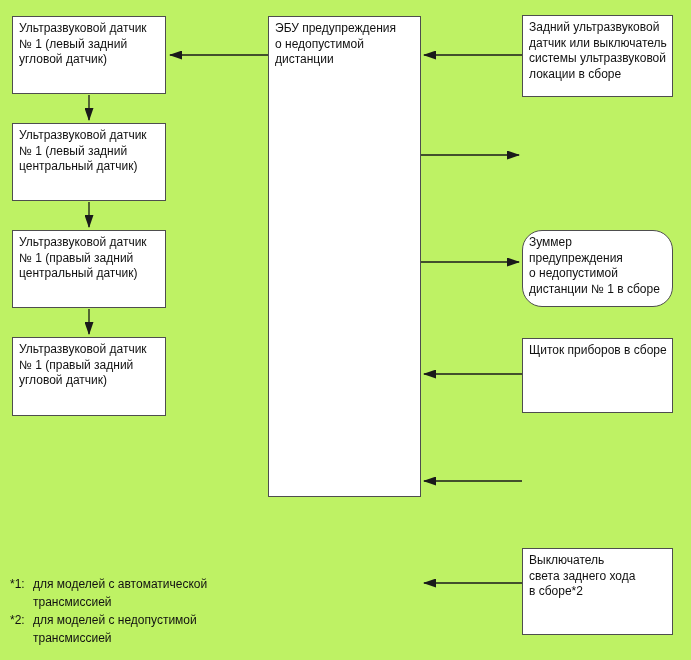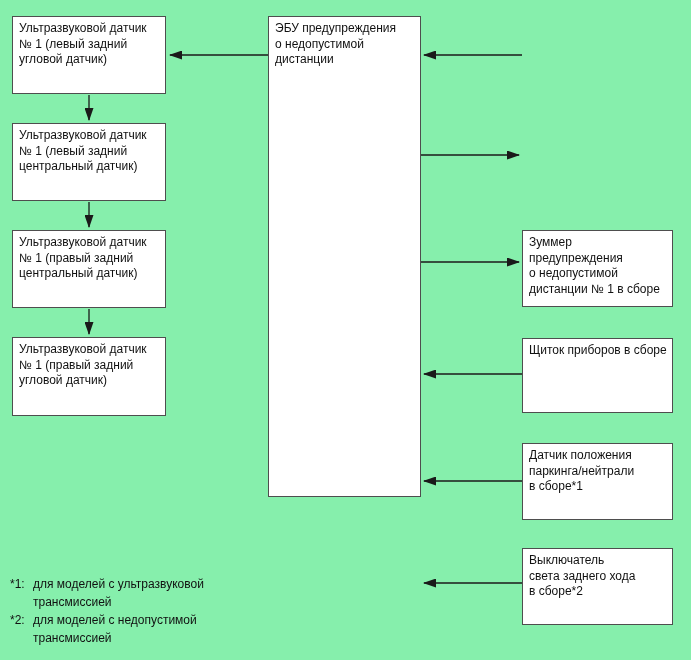--- a/index.html
+++ b/index.html
@@ -1,19 +1,19 @@
 <!DOCTYPE html>
 <html><head>
 <meta charset="utf-8">
 <style>
   html,body { margin:0; padding:0; background:#ffffff; }
   .canvas {
     position:relative;
     width:691px; height:660px;
-    background:#86efac;
+    background:#bef264;
     font-family:"Liberation Sans", sans-serif;
     color:#111111;
     overflow:hidden;
   }
   svg.wires { position:absolute; left:0; top:0; width:691px; height:660px; z-index:1; }
   .box {
     position:absolute;
     background:#ffffff;
     border:1.5px solid #4e4e4e;
     box-sizing:border-box;
@@ -23,24 +23,24 @@
     white-space:pre-line;
     z-index:2;
   }
   #lb1 { left:12px;  top:16px;  width:154px; height:78px; }
   #lb2 { left:12px;  top:123px; width:154px; height:78px; }
   #lb3 { left:12px;  top:230px; width:154px; height:78px; }
   #lb4 { left:12px;  top:337px; width:154px; height:79px; }
   #ecu { left:268px; top:16px;  width:153px; height:481px; }
   #rb1 { left:522px; top:15px;  width:151px; height:82px; }
   #rb2 { left:522px; top:123px; width:151px; height:79px; }
-  #rb3 { left:522px; top:230px; width:151px; height:77px; }
+  #rb3 { left:522px; top:230px; width:151px; height:77px;border-radius:20px; }
   #rb4 { left:522px; top:338px; width:151px; height:75px; }
   #rb5 { left:522px; top:443px; width:151px; height:77px; }
-  #rb6 { left:522px; top:548px; width:151px; height:77px; }
+  #rb6 { left:522px; top:548px; width:151px; height:87px; }
   .footnotes {
     position:absolute; left:10px; top:575px; z-index:2;
     font-size:12px; line-height:18px;
   }
   .footnote-row { display:flex; }
   .footnote-marker { width:23px; flex:0 0 23px; }
   .footnote-text { white-space:pre-line; }
 </style>
 </head>
 <body>
@@ -77,35 +77,36 @@
 № 1 (правый задний
 центральный датчик)</div>
   <div id="lb4" class="box">Ультразвуковой датчик
 № 1 (правый задний
 угловой датчик)</div>
 
   <div id="ecu" class="box">ЭБУ предупреждения
 о недопустимой
 дистанции</div>
 
+  <div id="rb1" class="box">Задний ультразвуковой
+датчик или выключатель
+системы ультразвуковой
+локации в сборе</div>
   <div id="rb3" class="box">Зуммер предупреждения
 о недопустимой
 дистанции № 1 в сборе</div>
   <div id="rb4" class="box">Щиток приборов в сборе</div>
-  <div id="rb5" class="box">Датчик положения
-паркинга/нейтрали
-в сборе*1</div>
   <div id="rb6" class="box">Выключатель
 света заднего хода
 в сборе*2</div>
 
   <div class="footnotes">
     <div class="footnote-row">
       <span class="footnote-marker">*1:</span>
-      <span class="footnote-text">для моделей с ультразвуковой
+      <span class="footnote-text">для моделей с автоматической
 трансмиссией</span>
     </div>
     <div class="footnote-row">
       <span class="footnote-marker">*2:</span>
       <span class="footnote-text">для моделей с недопустимой
 трансмиссией</span>
     </div>
   </div>
 
 </div>

